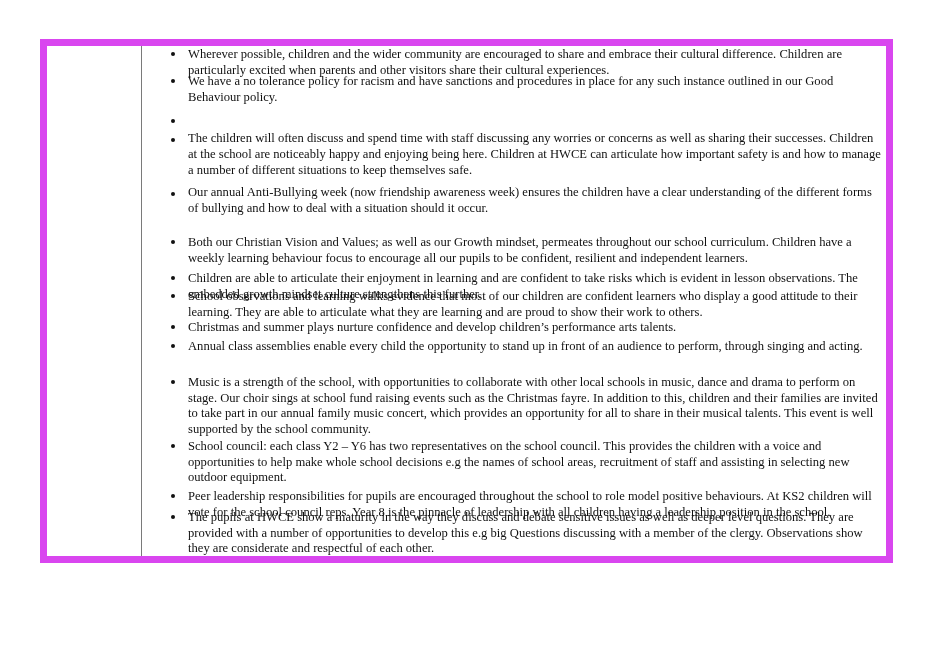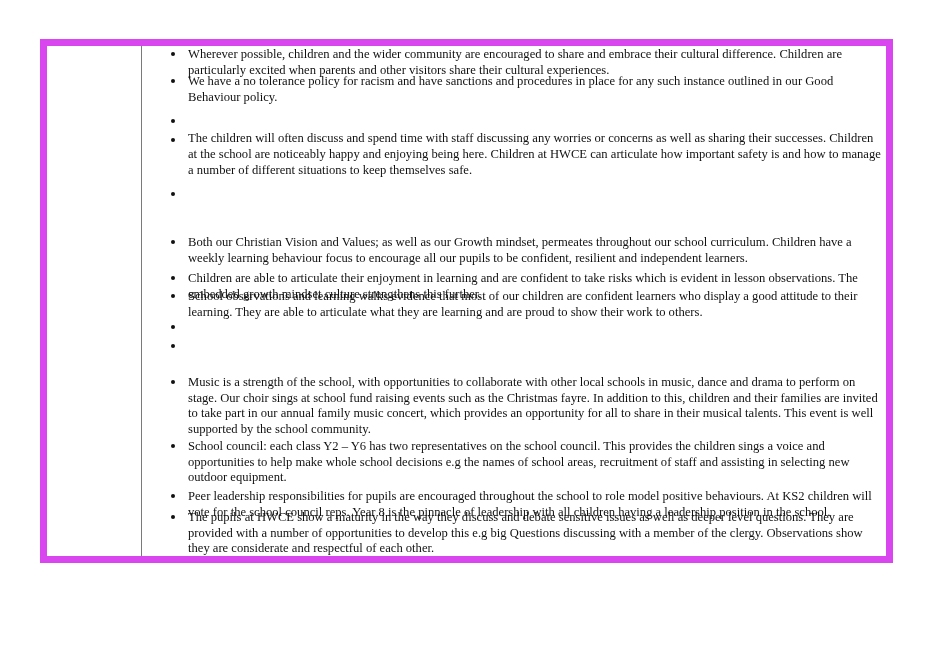--- a/index.html
+++ b/index.html
@@ -33,25 +33,25 @@
 <div class="doc-table">
   <div class="col-left">
     <span></span>
   </div>
   <div class="col-right">
     <ul class="bullets">
       <li style="top:1px"><span class="dot"></span><span>Wherever possible, children and the wider community are encouraged to share and embrace their cultural difference. Children are particularly excited when parents and other visitors share their cultural experiences.</span></li>
       <li style="top:28px"><span class="dot"></span><span>We have a no tolerance policy for racism and have sanctions and procedures in place for any such instance outlined in our Good Behaviour policy.</span></li>
       <li style="top:68px"><span class="dot"></span></li>
       <li class="tall" style="top:84px"><span class="dot" style="top:8px"></span><span>The children will often discuss and spend time with staff discussing any worries or concerns as well as sharing their successes. Children at the school are noticeably happy and enjoying being here. Children at HWCE can articulate how important safety is and how to manage a number of different situations to keep themselves safe.</span></li>
-      <li class="tall" style="top:138px"><span class="dot" style="top:8px"></span></li>
+      <li class="tall" style="top:138px"><span class="dot" style="top:8px"></span><span>Our annual Anti-Bullying week (now friendship awareness week) ensures the children have a clear understanding of the different forms of bullying and how to deal with a situation should it occur.</span></li>
       <li style="top:189px"><span class="dot"></span><span>Both our Christian Vision and Values; as well as our Growth mindset, permeates throughout our school curriculum. Children have a weekly learning behaviour focus to encourage all our pupils to be confident, resilient and independent learners.</span></li>
       <li style="top:225px"><span class="dot"></span><span>Children are able to articulate their enjoyment in learning and are confident to take risks which is evident in lesson observations. The embedded growth mindset culture strengthens this further.</span></li>
       <li style="top:243px"><span class="dot"></span><span>School observations and learning walks evidence that most of our children are confident learners who display a good attitude to their learning. They are able to articulate what they are learning and are proud to show their work to others.</span></li>
-      <li style="top:274px"><span class="dot"></span></li>
-      <li style="top:293px"><span class="dot"></span></li>
+      <li style="top:274px"><span class="dot"></span><span>Christmas and summer plays nurture confidence and develop children’s performance arts talents.</span></li>
+      <li style="top:293px"><span class="dot"></span><span>Annual class assemblies enable every child the opportunity to stand up in front of an audience to perform, through singing and acting.</span></li>
       <li style="top:329px"><span class="dot"></span><span>Music is a strength of the school, with opportunities to collaborate with other local schools in music, dance and drama to perform on stage. Our choir sings at school fund raising events such as the Christmas fayre. In addition to this, children and their families are invited to take part in our annual family music concert, which provides an opportunity for all to share in their musical talents. This event is well supported by the school community.</span></li>
-      <li style="top:393px"><span class="dot"></span><span>School council:  each class Y2 – Y6 has two representatives on the school council. This provides the children sings a voice and opportunities to help make whole school decisions e.g the names of school areas, recruitment of staff and assisting in selecting new outdoor equipment.</span></li>
+      <li style="top:393px"><span class="dot"></span><span>School council:  each class Y2 – Y6 has two representatives on the school council. This provides the children with a voice and opportunities to help make whole school decisions e.g the names of school areas, recruitment of staff and assisting in selecting new outdoor equipment.</span></li>
       <li style="top:443px"><span class="dot"></span><span>Peer leadership responsibilities for pupils are encouraged throughout the school to role model positive behaviours. At KS2 children will vote for the school council reps. Year 8 is the pinnacle of leadership with all children having a leadership position in the school.</span></li>
       <li style="top:464px"><span class="dot"></span><span>The pupils at HWCE show a maturity in the way they discuss and debate sensitive issues as well as deeper level questions. They are provided with a number of opportunities to develop this e.g big Questions discussing with a member of the clergy. Observations show they are considerate and respectful of each other.</span></li>
     </ul>
   </div>
 </div>
 
 </body></html>

